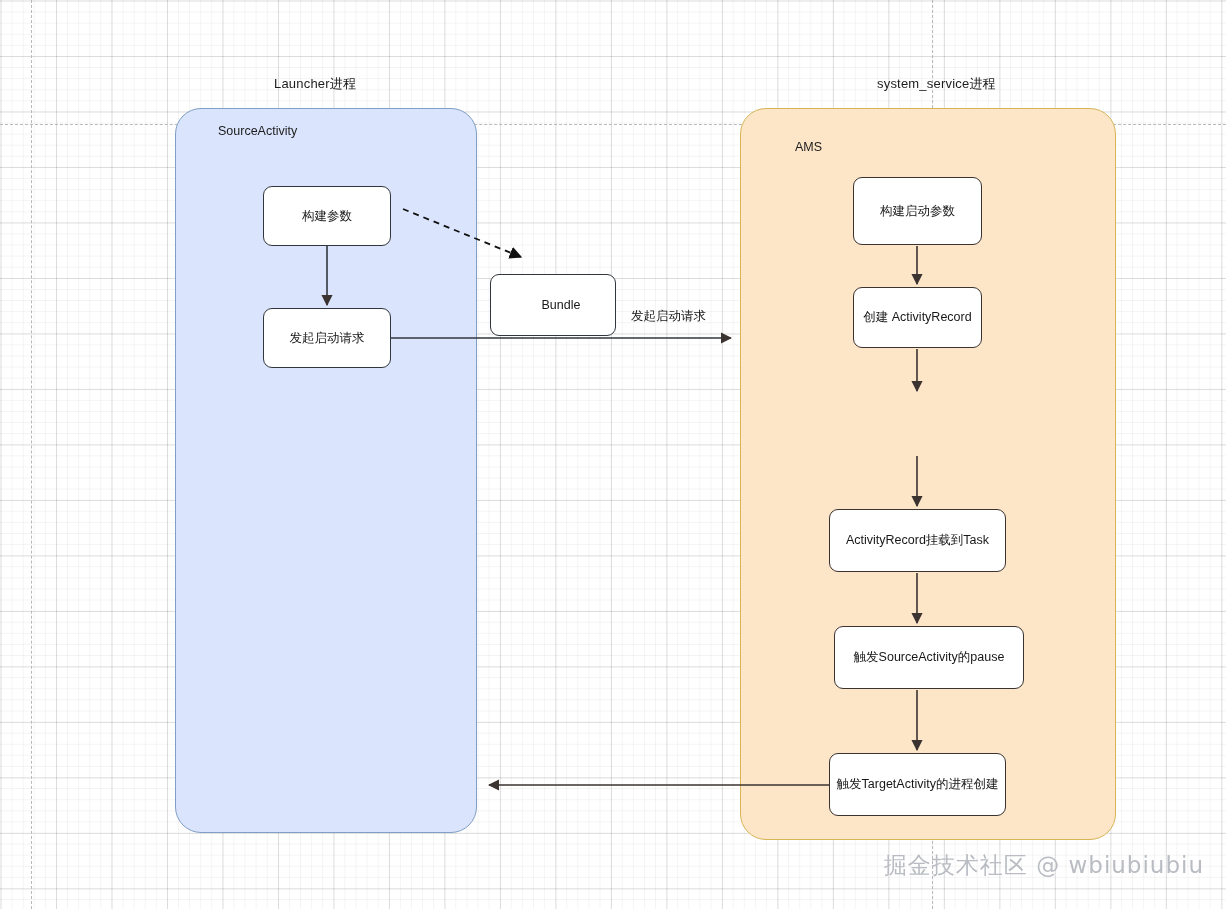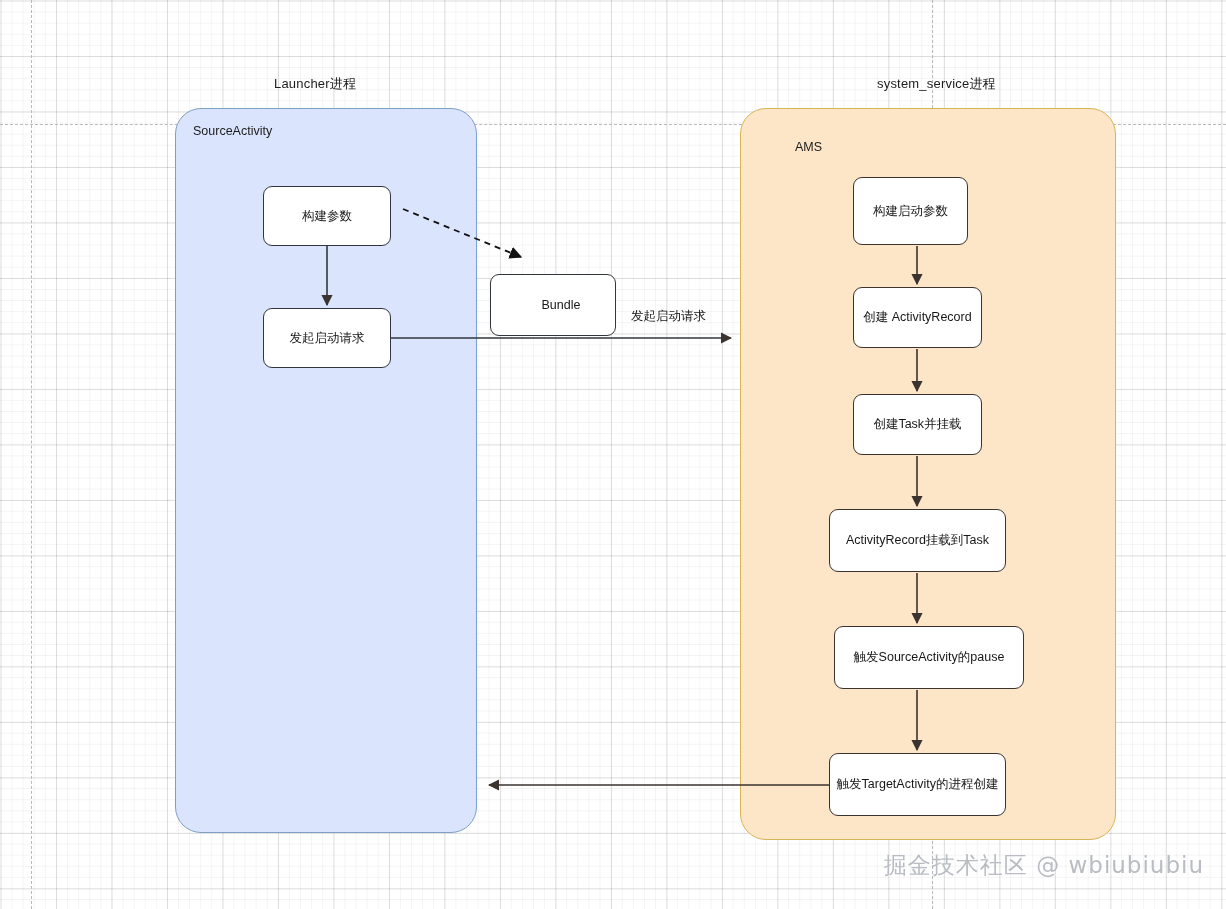--- a/index.html
+++ b/index.html
@@ -115,21 +115,21 @@
 <div id="canvas">
 
   <div class="guide guide-v" style="left:31px;"></div>
   <div class="guide guide-v" style="left:932px;"></div>
   <div class="guide guide-h" style="top:124px;"></div>
 
   <div class="lane-title" style="left:274px; top:75px;">Launcher进程</div>
   <div class="lane-title" style="left:877px; top:75px;">system_service进程</div>
 
   <div class="pool" id="pool-launcher"></div>
-  <div class="pool-label" style="left:193px; top:124px;">SourceActivity</div>
+  <div class="pool-label" style="left:218px; top:124px;">SourceActivity</div>
 
   <div class="pool" id="pool-ams"></div>
   <div class="pool-label" style="left:795px; top:140px;text-align:right;">AMS</div>
 
   <svg class="svg-layer">
     <defs>
       <marker id="arrowDark" viewBox="0 0 10 10" refX="9" refY="5" markerWidth="7" markerHeight="7" orient="auto-start-reverse">
         <path d="M 0 0 L 10 5 L 0 10 z" fill="#3a3330"></path>
       </marker>
       <marker id="arrowBlack" viewBox="0 0 10 10" refX="9" refY="5" markerWidth="7" markerHeight="7" orient="auto-start-reverse">
@@ -157,25 +157,24 @@
   </svg>
 
   <div class="node blue-border" style="left:263px; top:186px; width:128px; height:60px;">构建参数</div>
 
   <div class="node blue-border" style="left:263px; top:308px; width:128px; height:60px;">发起启动请求</div>
 
   <div class="node blue-border" style="left:490px; top:274px; width:126px; height:62px;padding-left:22px;">Bundle</div>
 
   <div class="edge-label" style="left:631px; top:308px;">发起启动请求</div>
 
-  <div class="node" style="left:853px; top:177px; width:115px; height:68px;">构建启动参数</div>
+  <div class="node" style="left:853px; top:177px; width:129px; height:68px;">构建启动参数</div>
 
   <div class="node" style="left:853px; top:287px; width:129px; height:61px;">创建 ActivityRecord</div>
 
-  <div class="node" style="left:853px; top:394px; width:129px; height:61px;">创建Task并挂载</div>
 
   <div class="node" style="left:829px; top:509px; width:177px; height:63px;">ActivityRecord挂载到Task</div>
 
   <div class="node" style="left:834px; top:626px; width:190px; height:63px;">触发SourceActivity的pause</div>
 
   <div class="node" style="left:829px; top:753px; width:177px; height:63px;">触发TargetActivity的进程创建</div>
 
   <div class="watermark">掘金技术社区 @ wbiubiubiu</div>
 
 </div>

